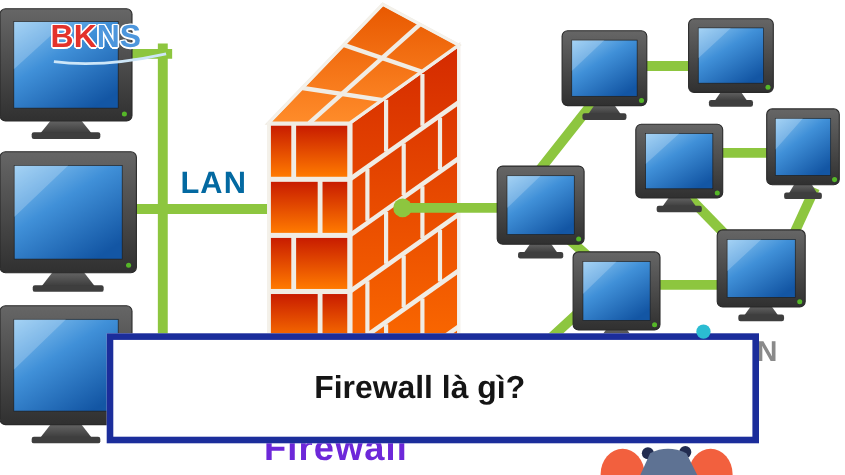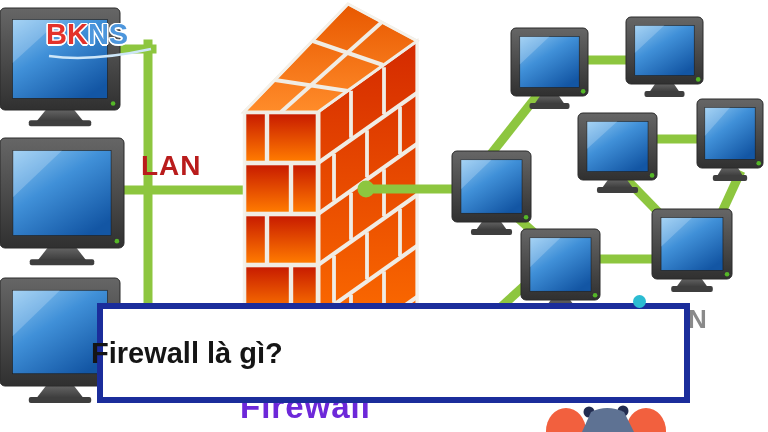--- a/index.html
+++ b/index.html
@@ -1,34 +1,34 @@
 <!DOCTYPE html>
 <html><head>
 <meta charset="utf-8">
 <style>
   html,body{margin:0;padding:0;background:#fff;}
   #stage{position:relative;width:768px;height:432px;overflow:hidden;background:#fff;
          font-family:"Liberation Sans","DejaVu Sans",sans-serif;}
   #diagram-svg{position:absolute;left:0;top:0;z-index:1;}
   .edge-line{position:absolute;top:0;width:2px;height:432px;z-index:0;}
-  .lan-label{position:absolute;left:141px;top:150px;font-size:28px;font-weight:bold;
-             color:#b91c1c;letter-spacing:1px;z-index:2;}
+  .lan-label{position:absolute;left:164px;top:150px;font-size:28px;font-weight:bold;
+             color:#0369a1;letter-spacing:1px;z-index:2;}
   .wan-label{position:absolute;left:688px;top:304px;font-size:26px;font-weight:bold;
              color:#8a8a8a;z-index:2;}
   .fw-caption{position:absolute;left:240px;top:388px;font-size:33px;font-weight:bold;
               color:#6d28d9;letter-spacing:1px;z-index:2;}
   .logo{position:absolute;left:17px;top:20px;z-index:3;font-size:29px;font-weight:bold;
         line-height:29px;white-space:nowrap;
         text-shadow:-1.5px 0 #fff,1.5px 0 #fff,0 -1.5px #fff,0 1.5px #fff,
                     -1px -1px #fff,1px 1px #fff,-1px 1px #fff,1px -1px #fff;margin-left:29px;}
   .logo .swoosh-svg{position:absolute;left:1px;top:27px;}
   .person-svg{position:absolute;left:540px;top:402px;z-index:4;}
   .banner{position:absolute;left:97px;top:303px;width:593px;height:100px;box-sizing:border-box;
           background:#fff;display:flex;flex-direction:column;justify-content:center;
-          align-items:flex-start;z-index:5;}
+          align-items:center;z-index:5;}
   .banner .bline{font-size:29px;font-weight:bold;color:#151515;line-height:38px;
                  transform:translateX(-12px);white-space:nowrap;}
   .cyan-dot{position:absolute;left:633px;top:295px;width:13px;height:13px;border-radius:50%;z-index:6;}
 </style>
 </head>
 <body>
 
 <div id="stage">
 
   <div class="edge-line" style="left:760px;"></div>

